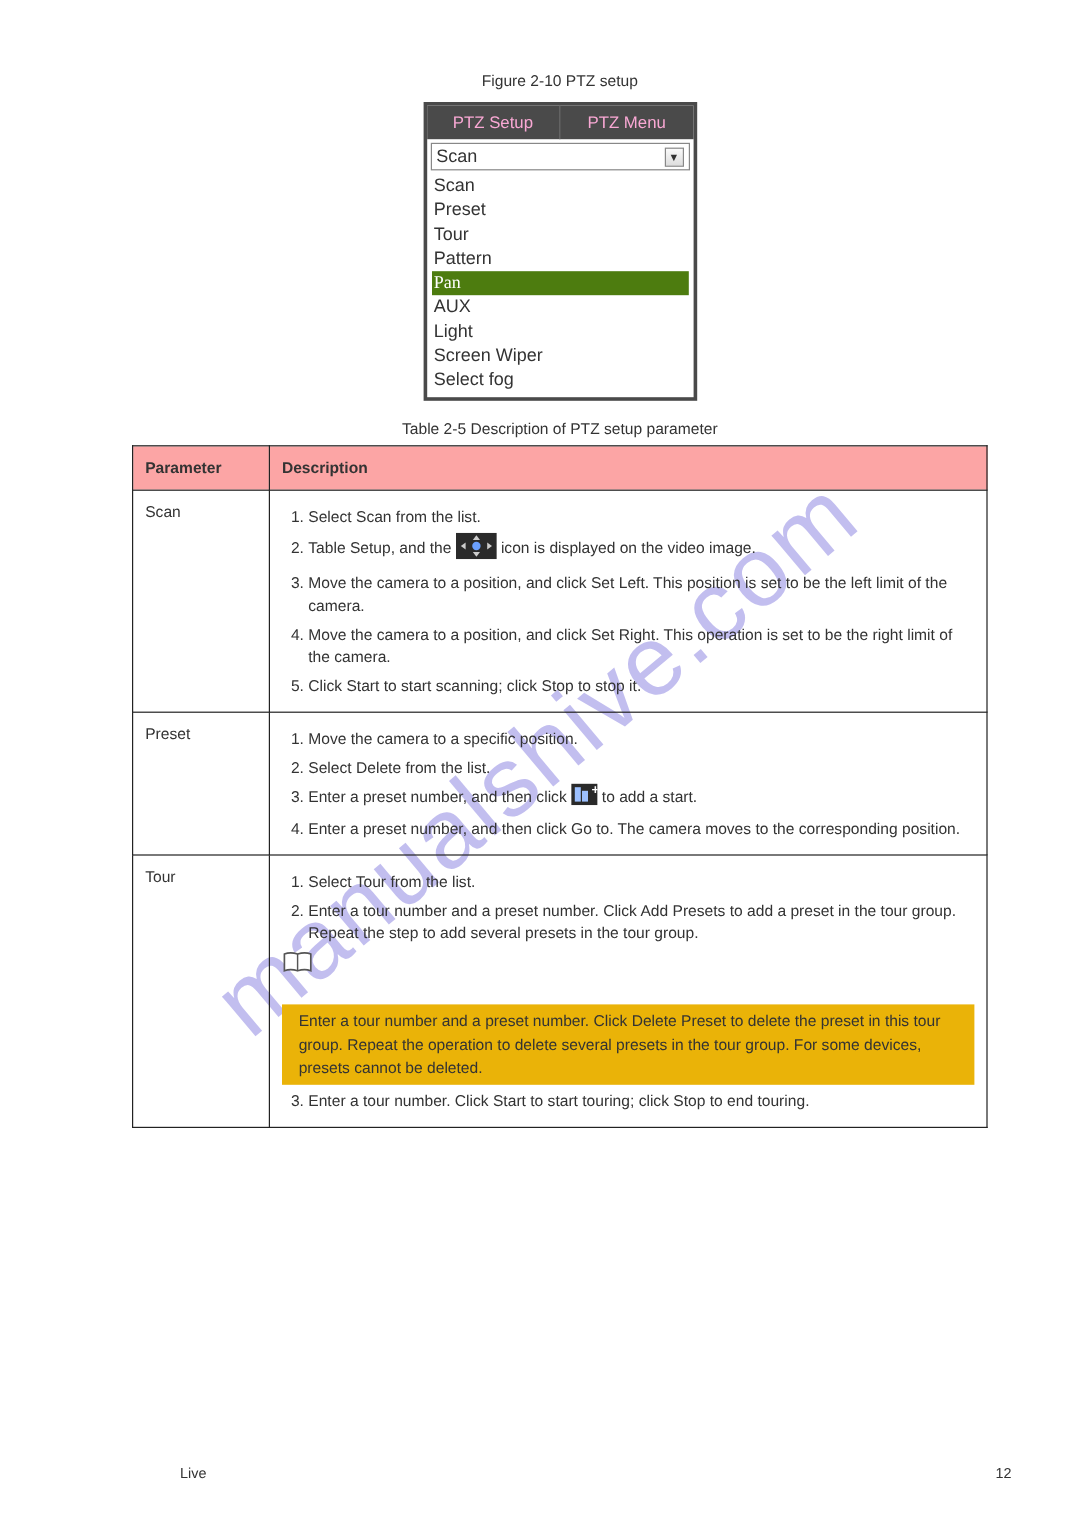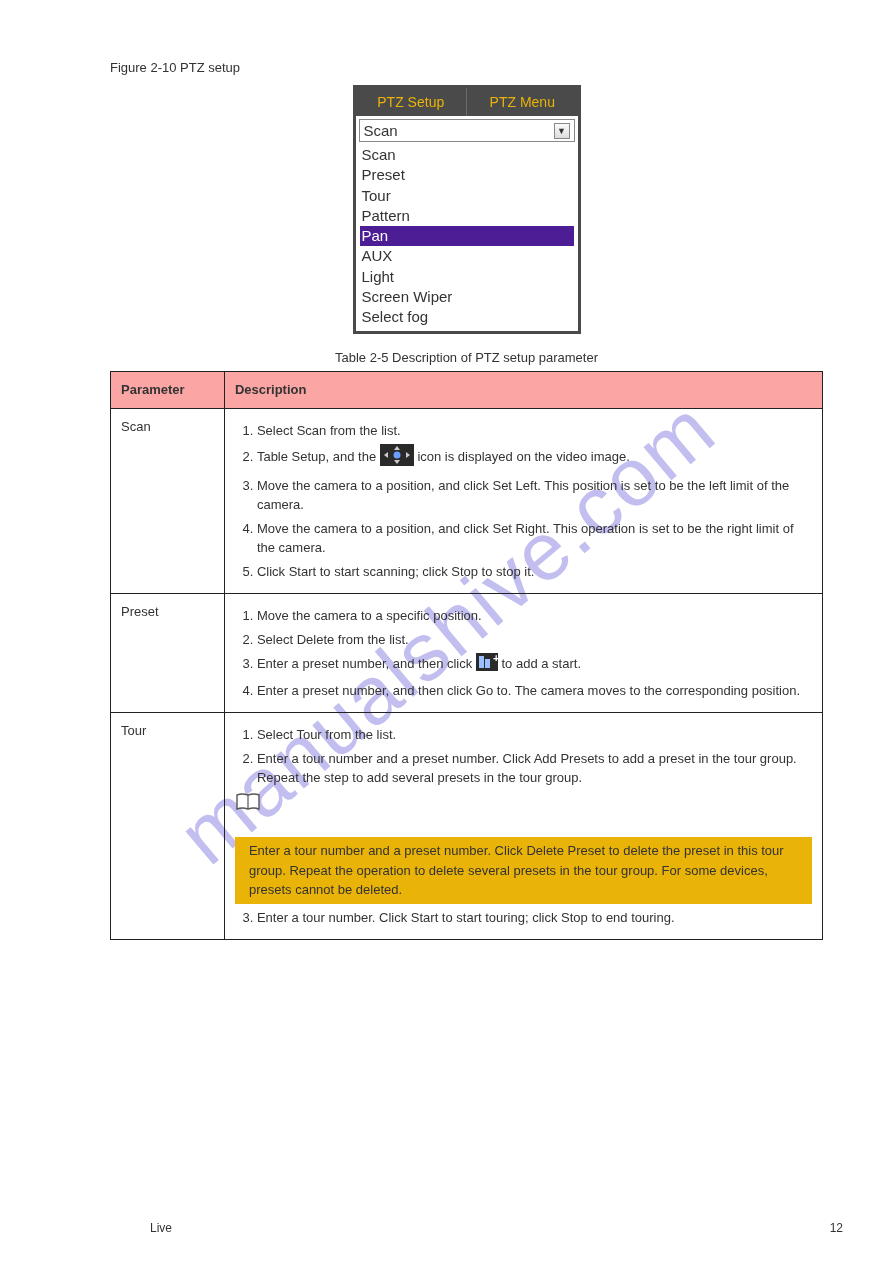--- a/index.html
+++ b/index.html
@@ -25,41 +25,41 @@
     pointer-events: none;
     z-index: 5;
     white-space: nowrap;
   }
   .page {
     position: relative;
     padding: 60px 70px 40px 110px;
     z-index: 10;
   }
   .caption {
-    text-align: left;
+    text-align: center;
     font-size: 13px;
     color: #333;
     margin-bottom: 10px;
   }
   .ptz-panel {
     margin: 0 auto 16px auto;
     width: 228px;
     border: 3px solid #4a4a4a;
     background: #fff;
   }
   .ptz-tabs {
     display: flex;
     background: #4a4a4a;
   }
   .ptz-tab {
     flex: 1;
     text-align: center;
     padding: 6px 4px;
     font-size: 14px;
-    color: #eab308;
+    color: #f9a8d4;
     border-right: 1px solid #6a6a6a;
   }
   .ptz-tab:last-child { border-right: none; }
   .ptz-select {
     display: flex;
     align-items: center;
     justify-content: space-between;
     border: 1px solid #888;
     margin: 3px;
     padding: 2px 4px;
@@ -70,22 +70,23 @@
     width: 16px; height: 16px;
     border: 1px solid #888;
     display: inline-flex;
     align-items: center; justify-content: center;
     font-size: 9px;
     background: linear-gradient(#fafafa, #ddd);
   }
   .ptz-list { font-size: 15px; line-height: 1.35; padding: 0 4px 4px 4px; }
   .ptz-item { padding: 0 2px; }
   .ptz-item.highlight {
-    background: #4c1d95;
+    background: #4d7c0f;
     color: #fff;
+    font-family: Liberation Serif, serif;
   }
   .table-caption {
     text-align: center;
     font-size: 13px;
     margin: 14px 0 6px 0;
   }
   table.params {
     border-collapse: collapse;
     width: 100%;
     table-layout: fixed;

